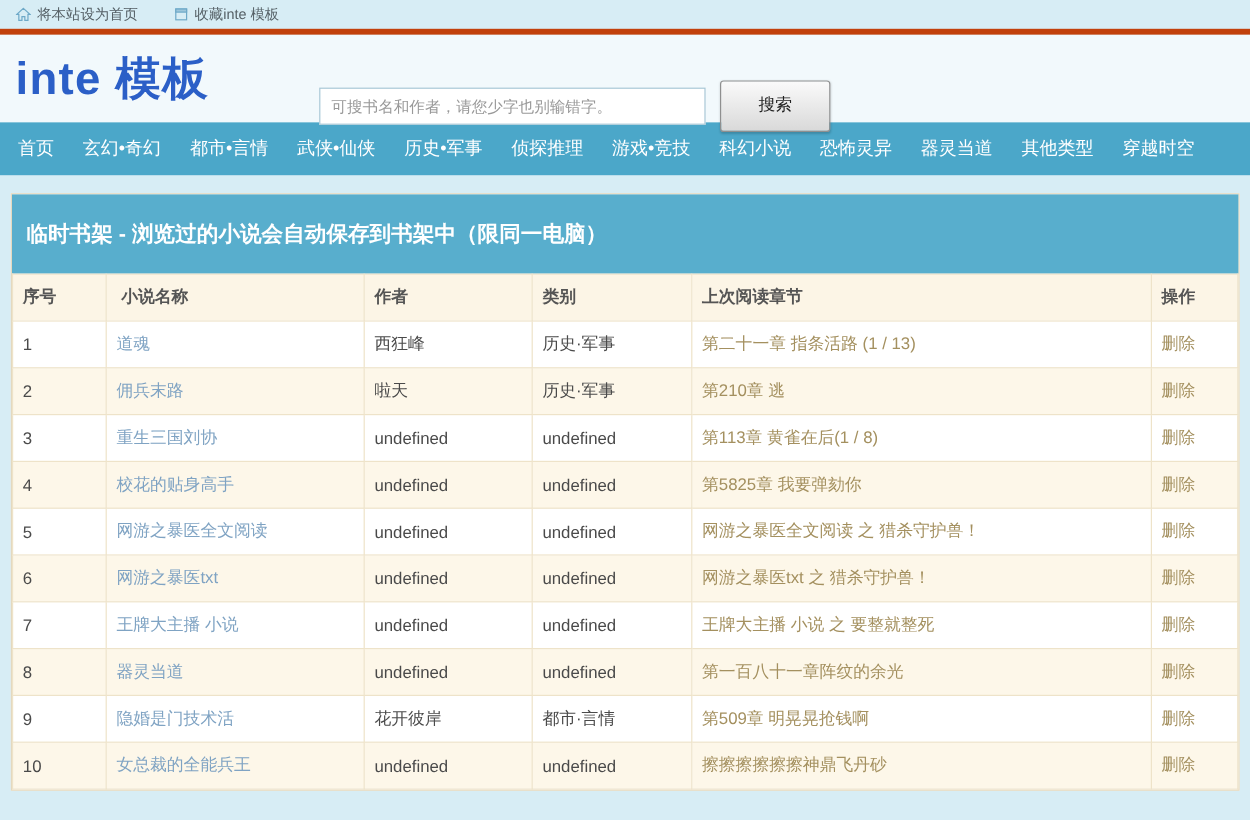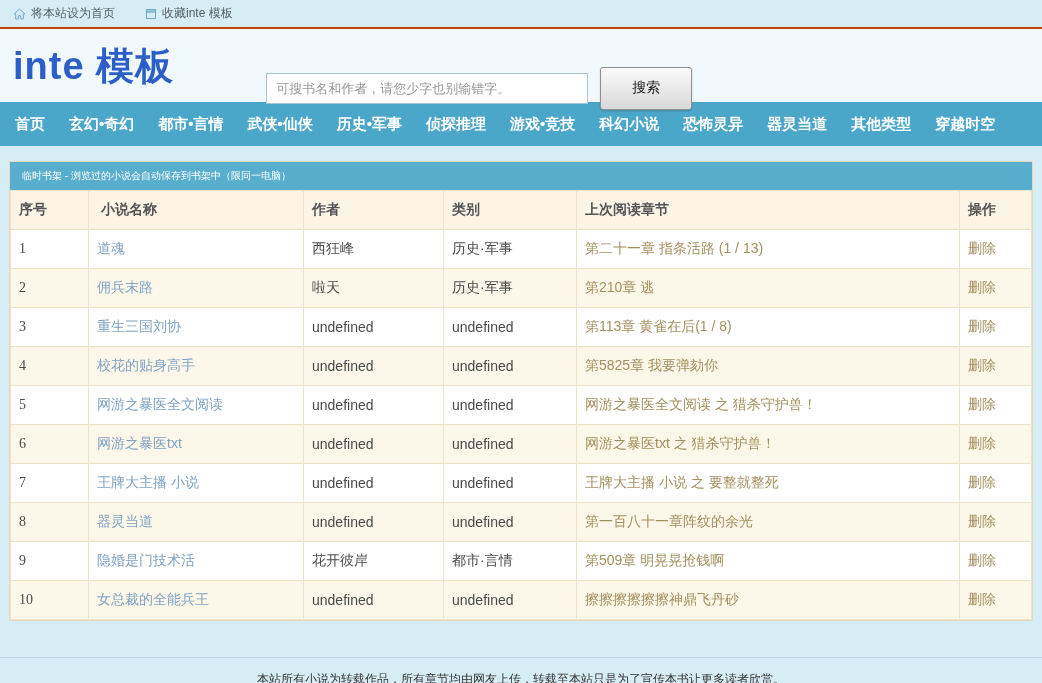--- a/index.html
+++ b/index.html
@@ -18,44 +18,44 @@
   *{box-sizing:border-box;}
   html,body{margin:0;padding:0;}
   body{
     min-width:1042px;min-height:683px;
     background:var(--page-bg);
     font-family:"Liberation Sans","DejaVu Sans",sans-serif;
     color:#444;
   }
   
   .topbar{height:29px;display:flex;align-items:center;gap:30px;padding:0 13px;
-    background:var(--topbar-bg);border-bottom:2px solid #c2410c;}
+    background:var(--topbar-bg);border-bottom:5px solid #c2410c;}
   .topbar-item{display:inline-flex;align-items:center;gap:5px;font-size:12px;color:#556066;cursor:pointer;}
   .topbar-item svg{display:block;}
   
   .header{height:73px;background:var(--header-bg);display:flex;align-items:center;padding:0 13px;}
   .logo{font-size:38px;font-weight:bold;color:var(--logo-color);letter-spacing:1px;cursor:pointer;line-height:1;}
   .search{display:flex;align-items:center;margin-left:92px;gap:12px;margin-top:45px;}
   .search input{width:322px;height:31px;border:1px solid #a7c7d6;padding:0 9px;font-size:13px;color:#333;background:#fff;outline:none;}
   .search input::placeholder{color:#999;}
   .search button{width:92px;height:43px;border:1px solid #8f8f8f;border-radius:3px;
     background:linear-gradient(#fafafa,#d9d9d9);font-size:14px;color:#222;cursor:pointer;
     box-shadow:0 1px 2px rgba(0,0,0,.18);font-family:Liberation Mono, monospace;}
   
   .nav{background:var(--nav-bg);height:44px;display:flex;align-items:center;padding:0 3px;}
-  .nav-item{color:#fff;font-size:15px;font-weight:bold;padding:16px 12px;line-height:44px;text-decoration:none;cursor:pointer;white-space:nowrap;}
+  .nav-item{color:#fff;font-size:15px;font-weight:normal;padding:16px 12px;line-height:44px;text-decoration:none;cursor:pointer;white-space:nowrap;}
   
   .panel{margin:15px 9px 0;background:#fff;border:1px solid #e4d9bf;}
-  .panel-title{background:var(--panel-title-bg);color:#fff;font-size:10px;font-weight:normal;padding:7px 12px;}
+  .panel-title{background:var(--panel-title-bg);color:#fff;font-size:18px;font-weight:bold;padding:21px 12px;}
   table{width:100%;border-collapse:collapse;table-layout:fixed;}
   th,td{border:1px solid var(--border-tan);font-size:14px;text-align:left;padding:10px 8px;overflow:hidden;white-space:nowrap;}
   th{background:var(--table-header-bg);color:#555;font-weight:bold;}
   td{color:#4a4a4a;}
   tbody tr:nth-child(even){background:var(--row-alt-bg);}
-  th:first-child,td:first-child{font-family:Liberation Serif, serif;}
+  th:first-child,td:first-child{}
   .col-no{width:78px;}
   .col-name{width:215px;padding-left:12px;}
   .col-author{width:140px;}
   .col-cat{width:133px;}
   .col-action{width:72px;}
   a.name-link{color:var(--name-link-color);text-decoration:none;cursor:pointer;}
   a.chapter-link,a.delete-link{color:var(--chapter-link-color);text-decoration:none;cursor:pointer;}
   
   .footer{margin-top:36px;border-top:1px solid #bdd9e5;border-bottom:1px solid #bdd9e5;
     padding:13px 0 12px;text-align:center;font-size:12px;color:#333;}

